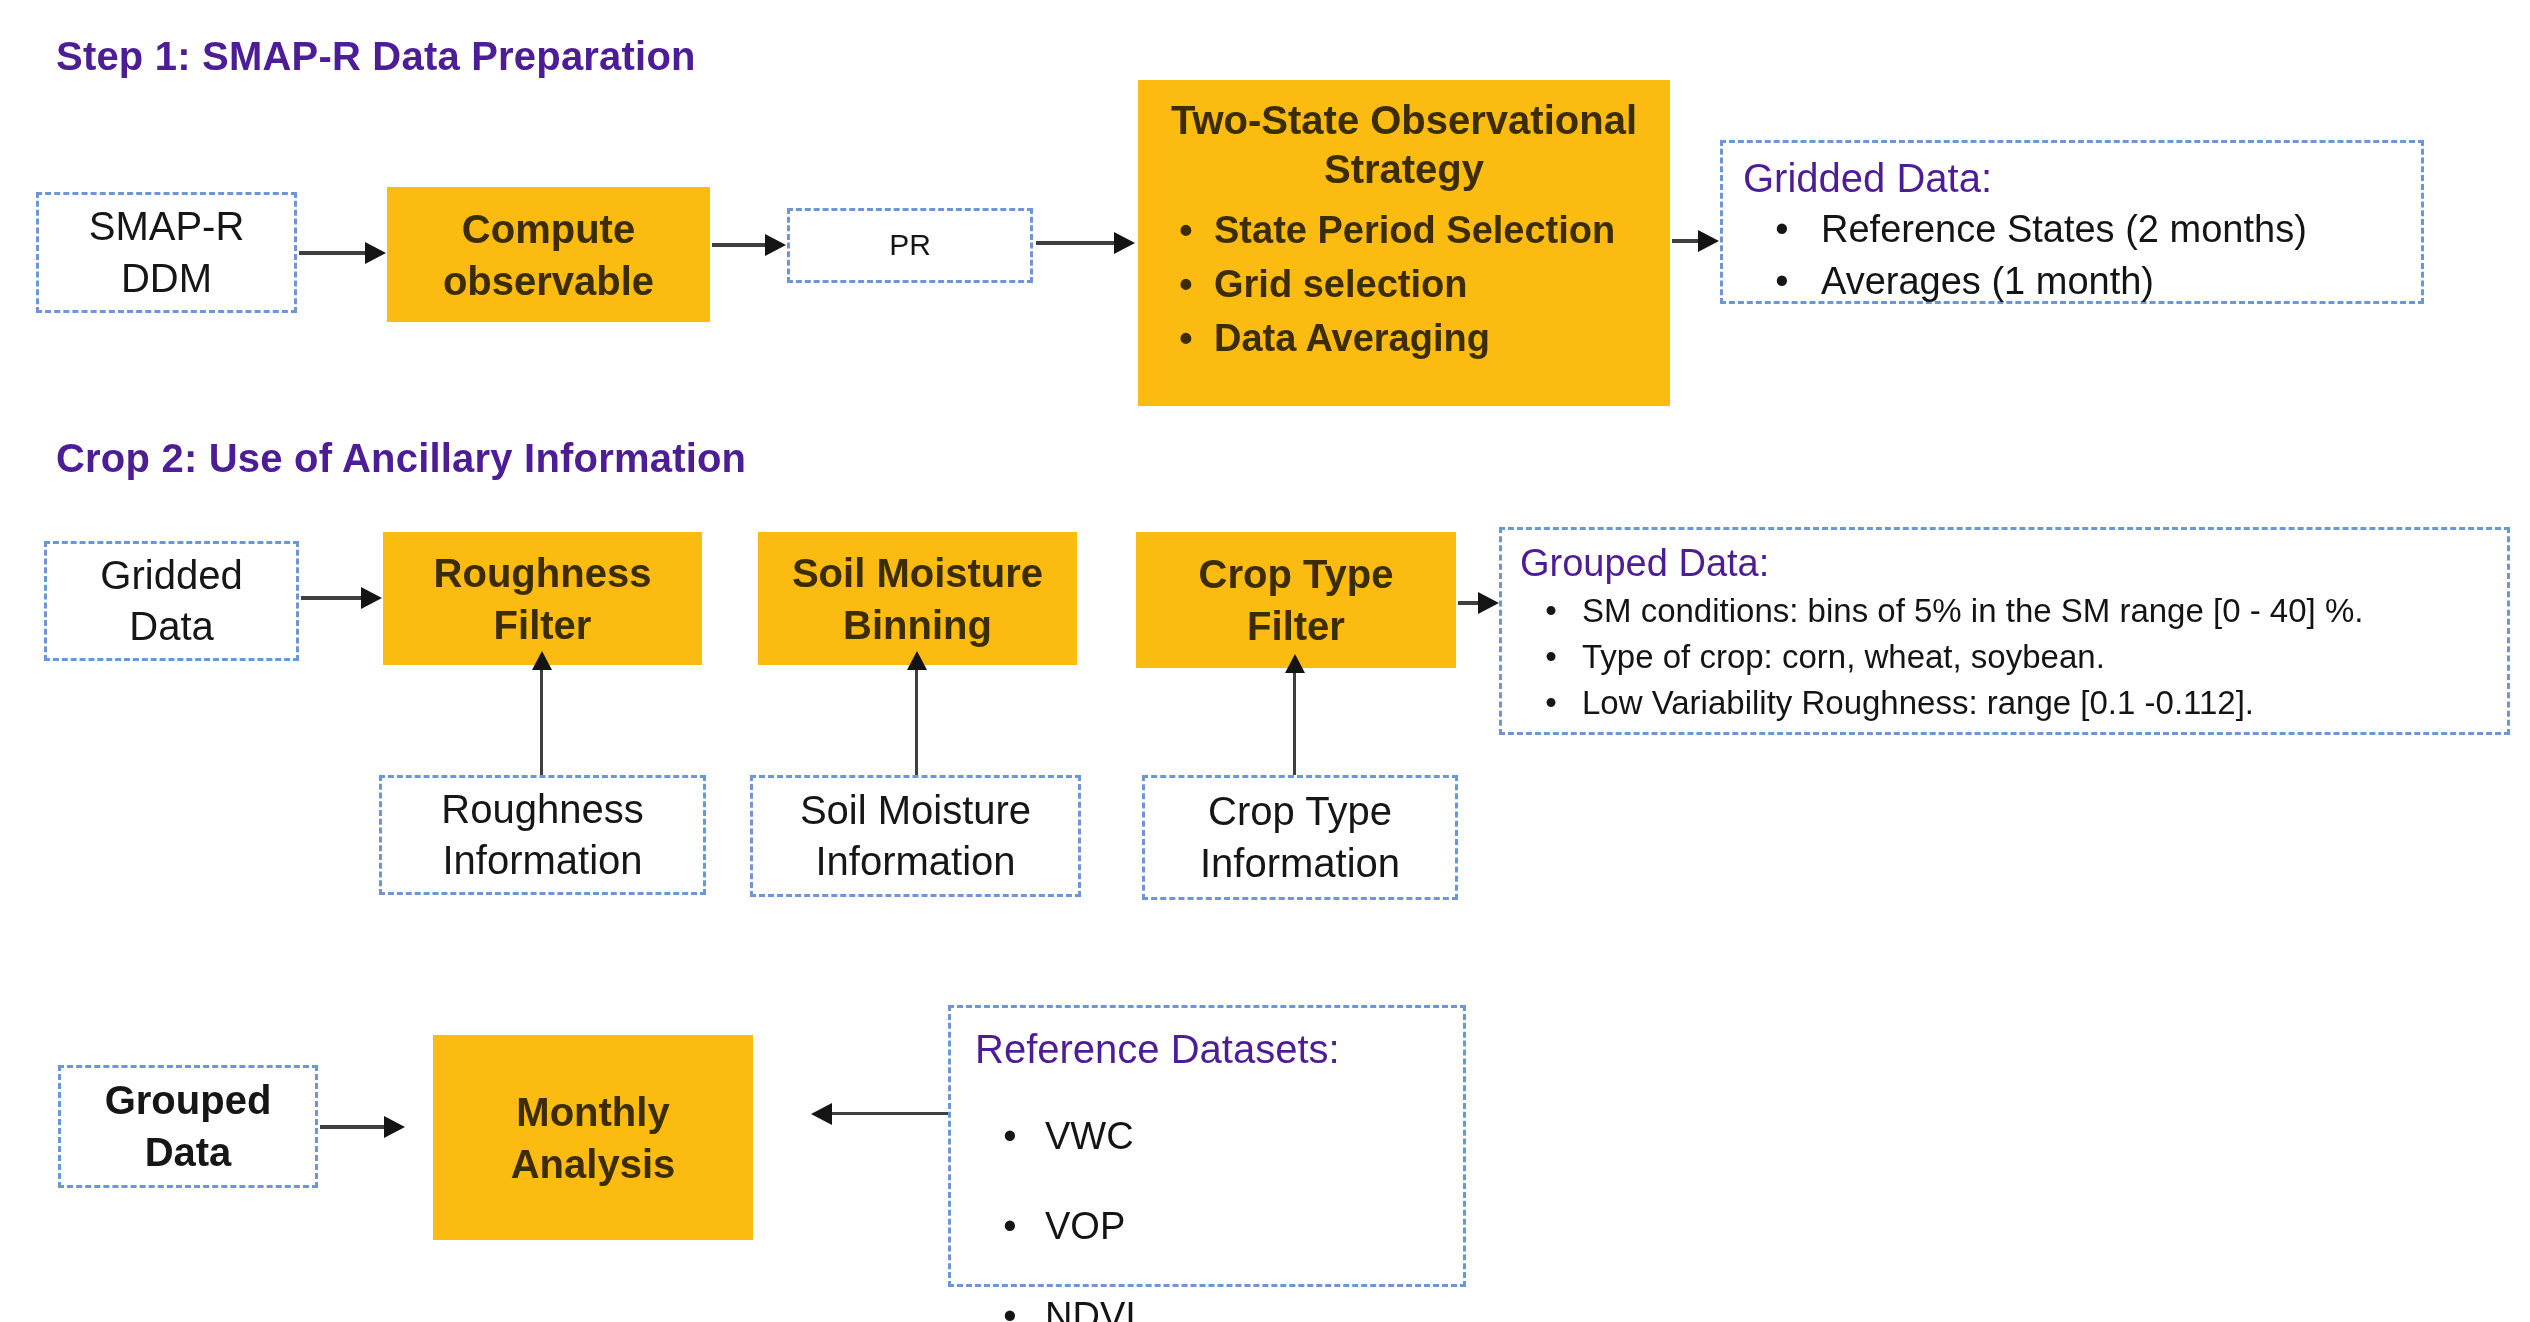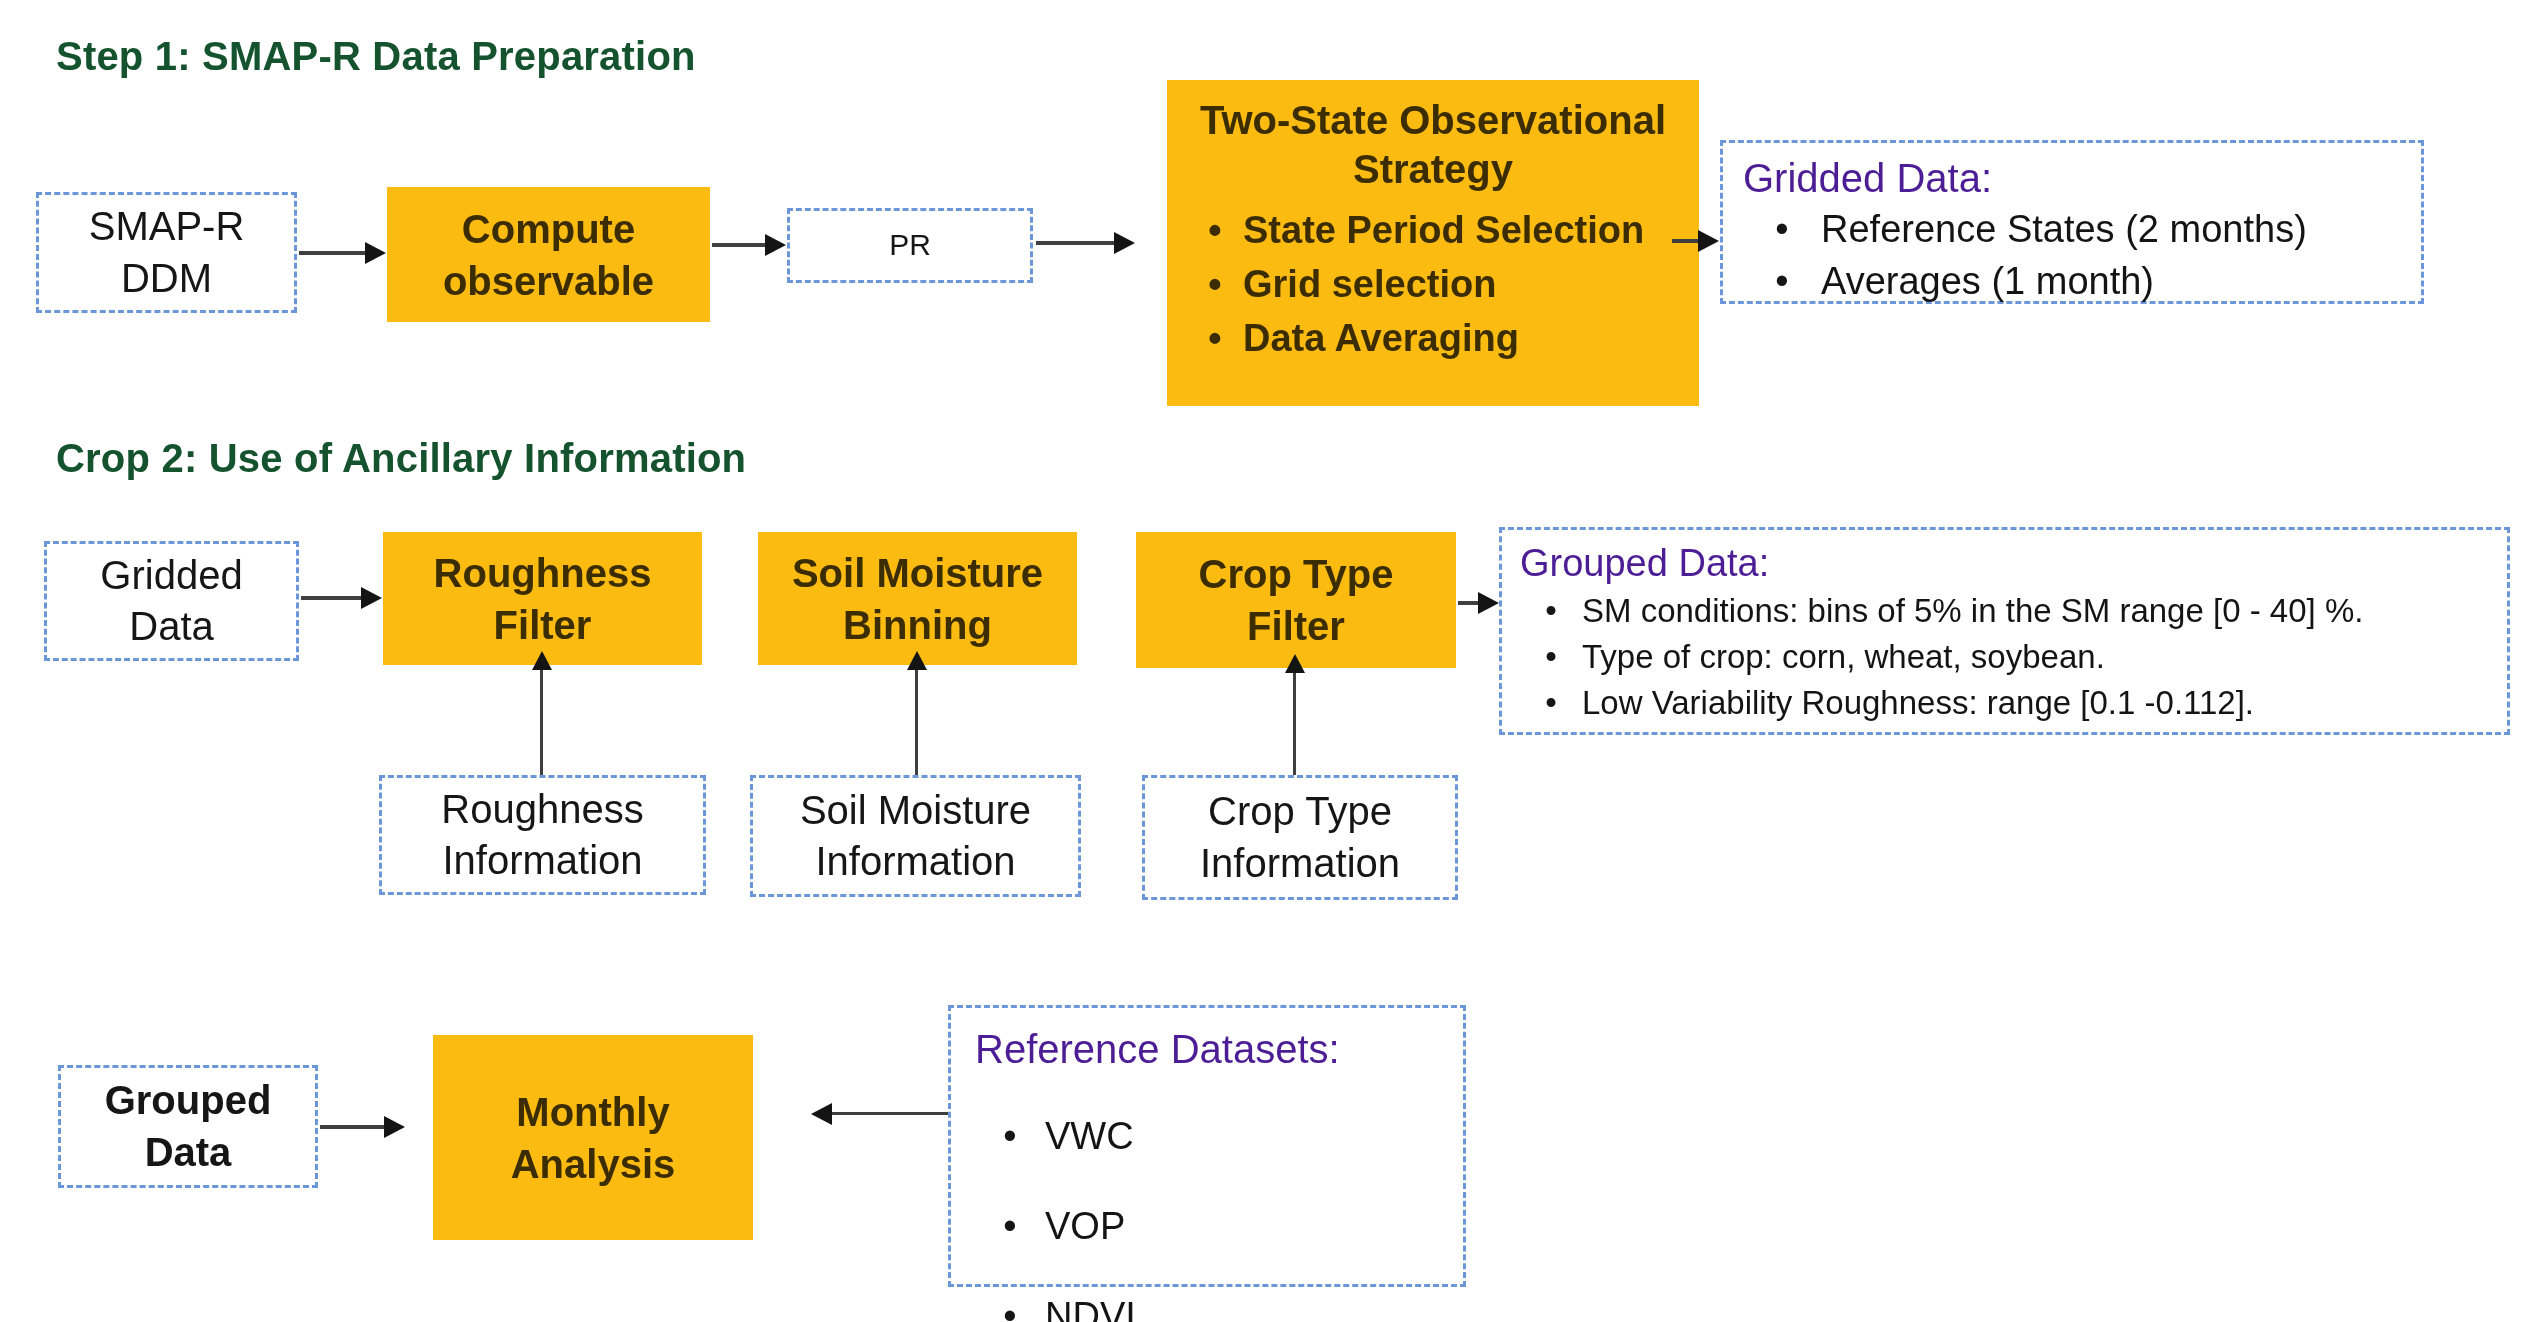--- a/index.html
+++ b/index.html
@@ -15,21 +15,21 @@
   html,body{width:2530px;height:1322px;}
   body{
     background:var(--background);
     font-family:"Liberation Sans","DejaVu Sans",sans-serif;
     color:var(--text);
     overflow:hidden;
   }
   .canvas{position:relative;width:2530px;height:1322px;background:var(--background);}
   .step-title{
     position:absolute;
-    font-size:40px;font-weight:700;color:#14532d;
+    font-size:40px;font-weight:700;color:#4c1d95;
     white-space:nowrap;letter-spacing:.2px;
   }
   .dashed-box{
     position:absolute;
     border:3px dashed var(--dashed-border);
     background:#fff;
     display:flex;align-items:center;justify-content:center;
     text-align:center;
     font-size:40px;line-height:1.28;color:#161616;
     white-space:pre-line;
@@ -90,21 +90,21 @@
 
   <div class="process-box" style="left:387px;top:187px;width:323px;height:135px;">Compute
 observable</div>
 
   <div class="arrow-right" style="left:712px;top:243px;width:55px;"></div>
 
   <div class="dashed-box" style="left:787px;top:208px;width:246px;height:75px;font-size:30px;">PR</div>
 
   <div class="arrow-right" style="left:1036px;top:241px;width:80px;"></div>
 
-  <div class="process-box" style="left:1167px;top:80px;width:532px;height:326px;padding:16px 20px 14px;flex-direction:column;justify-content:flex-start;">
+  <div class="process-box" style="left:1138px;top:80px;width:532px;height:326px;padding:16px 20px 14px;flex-direction:column;justify-content:flex-start;">
     <div style="width:100%;text-align:center;font-size:40px;line-height:1.22;">Two-State Observational Strategy</div>
     <div class="bullets" style="width:100%;margin-top:10px;font-size:38px;line-height:1.42;">
       <div class="bullet">
         <span class="dot" style="width:56px;">•</span>
         <span>State Period Selection</span>
       </div>
       <div class="bullet">
         <span class="dot" style="width:56px;">•</span>
         <span>Grid selection</span>
       </div>

